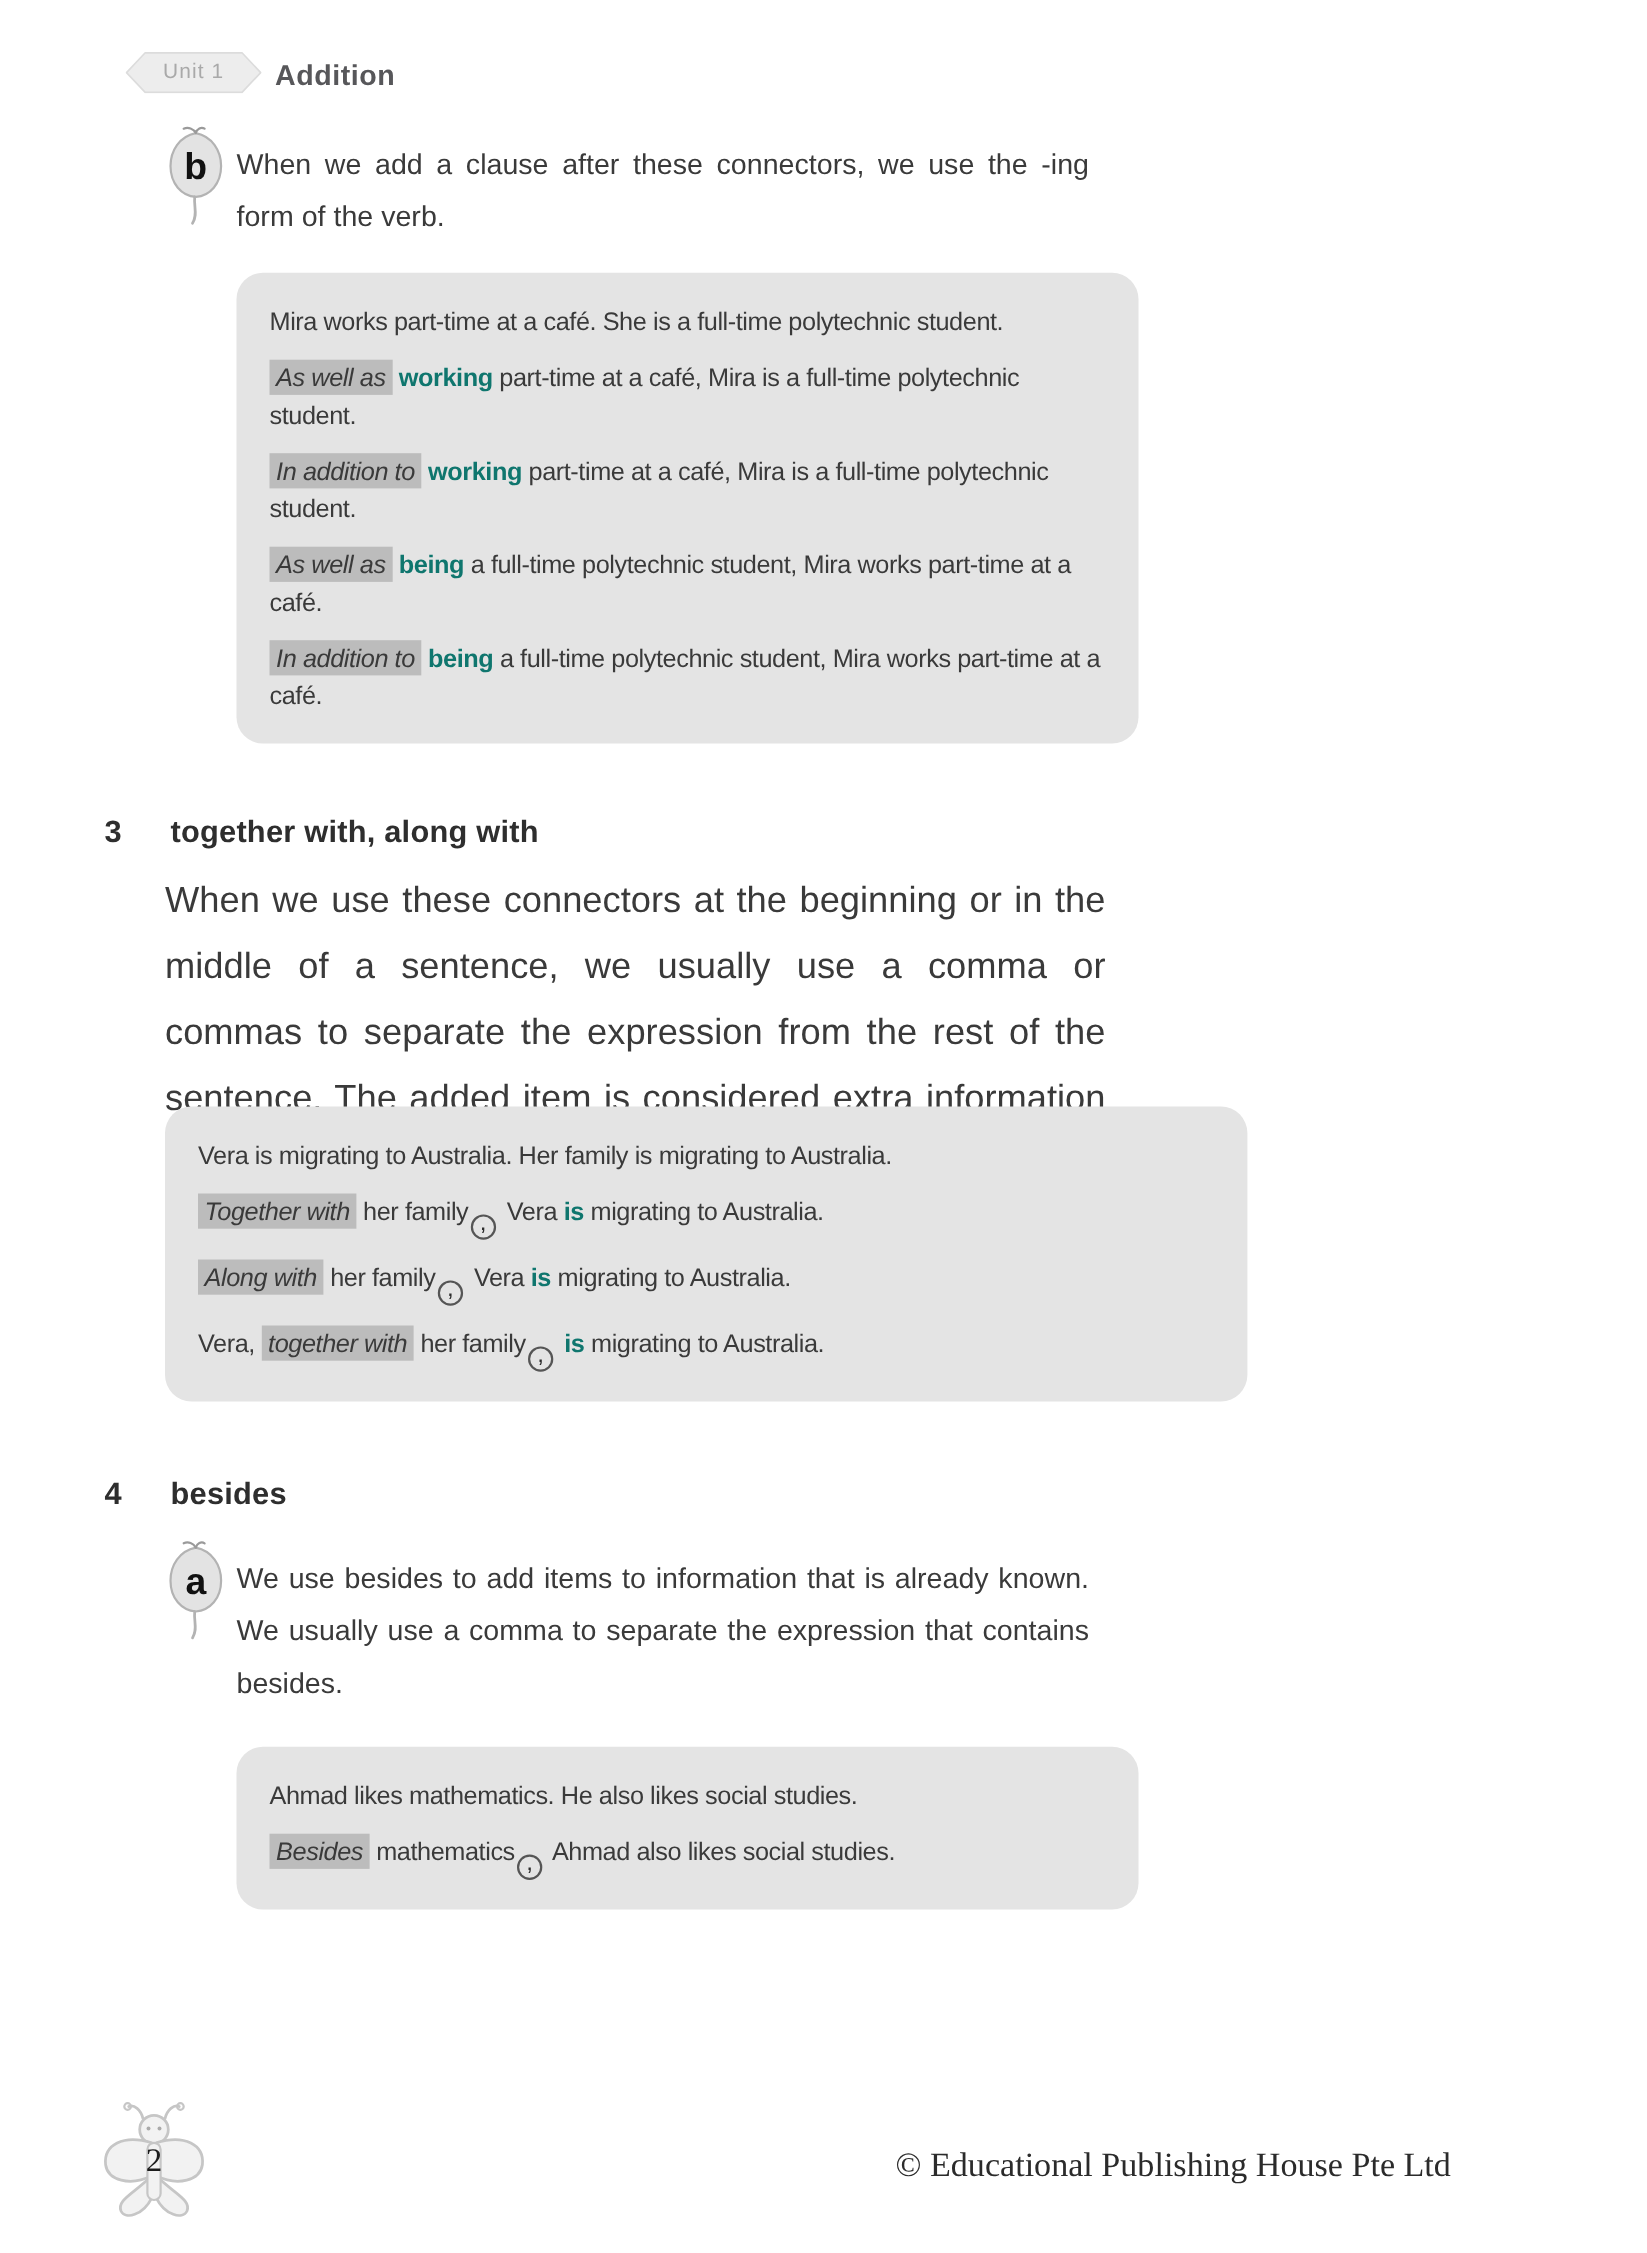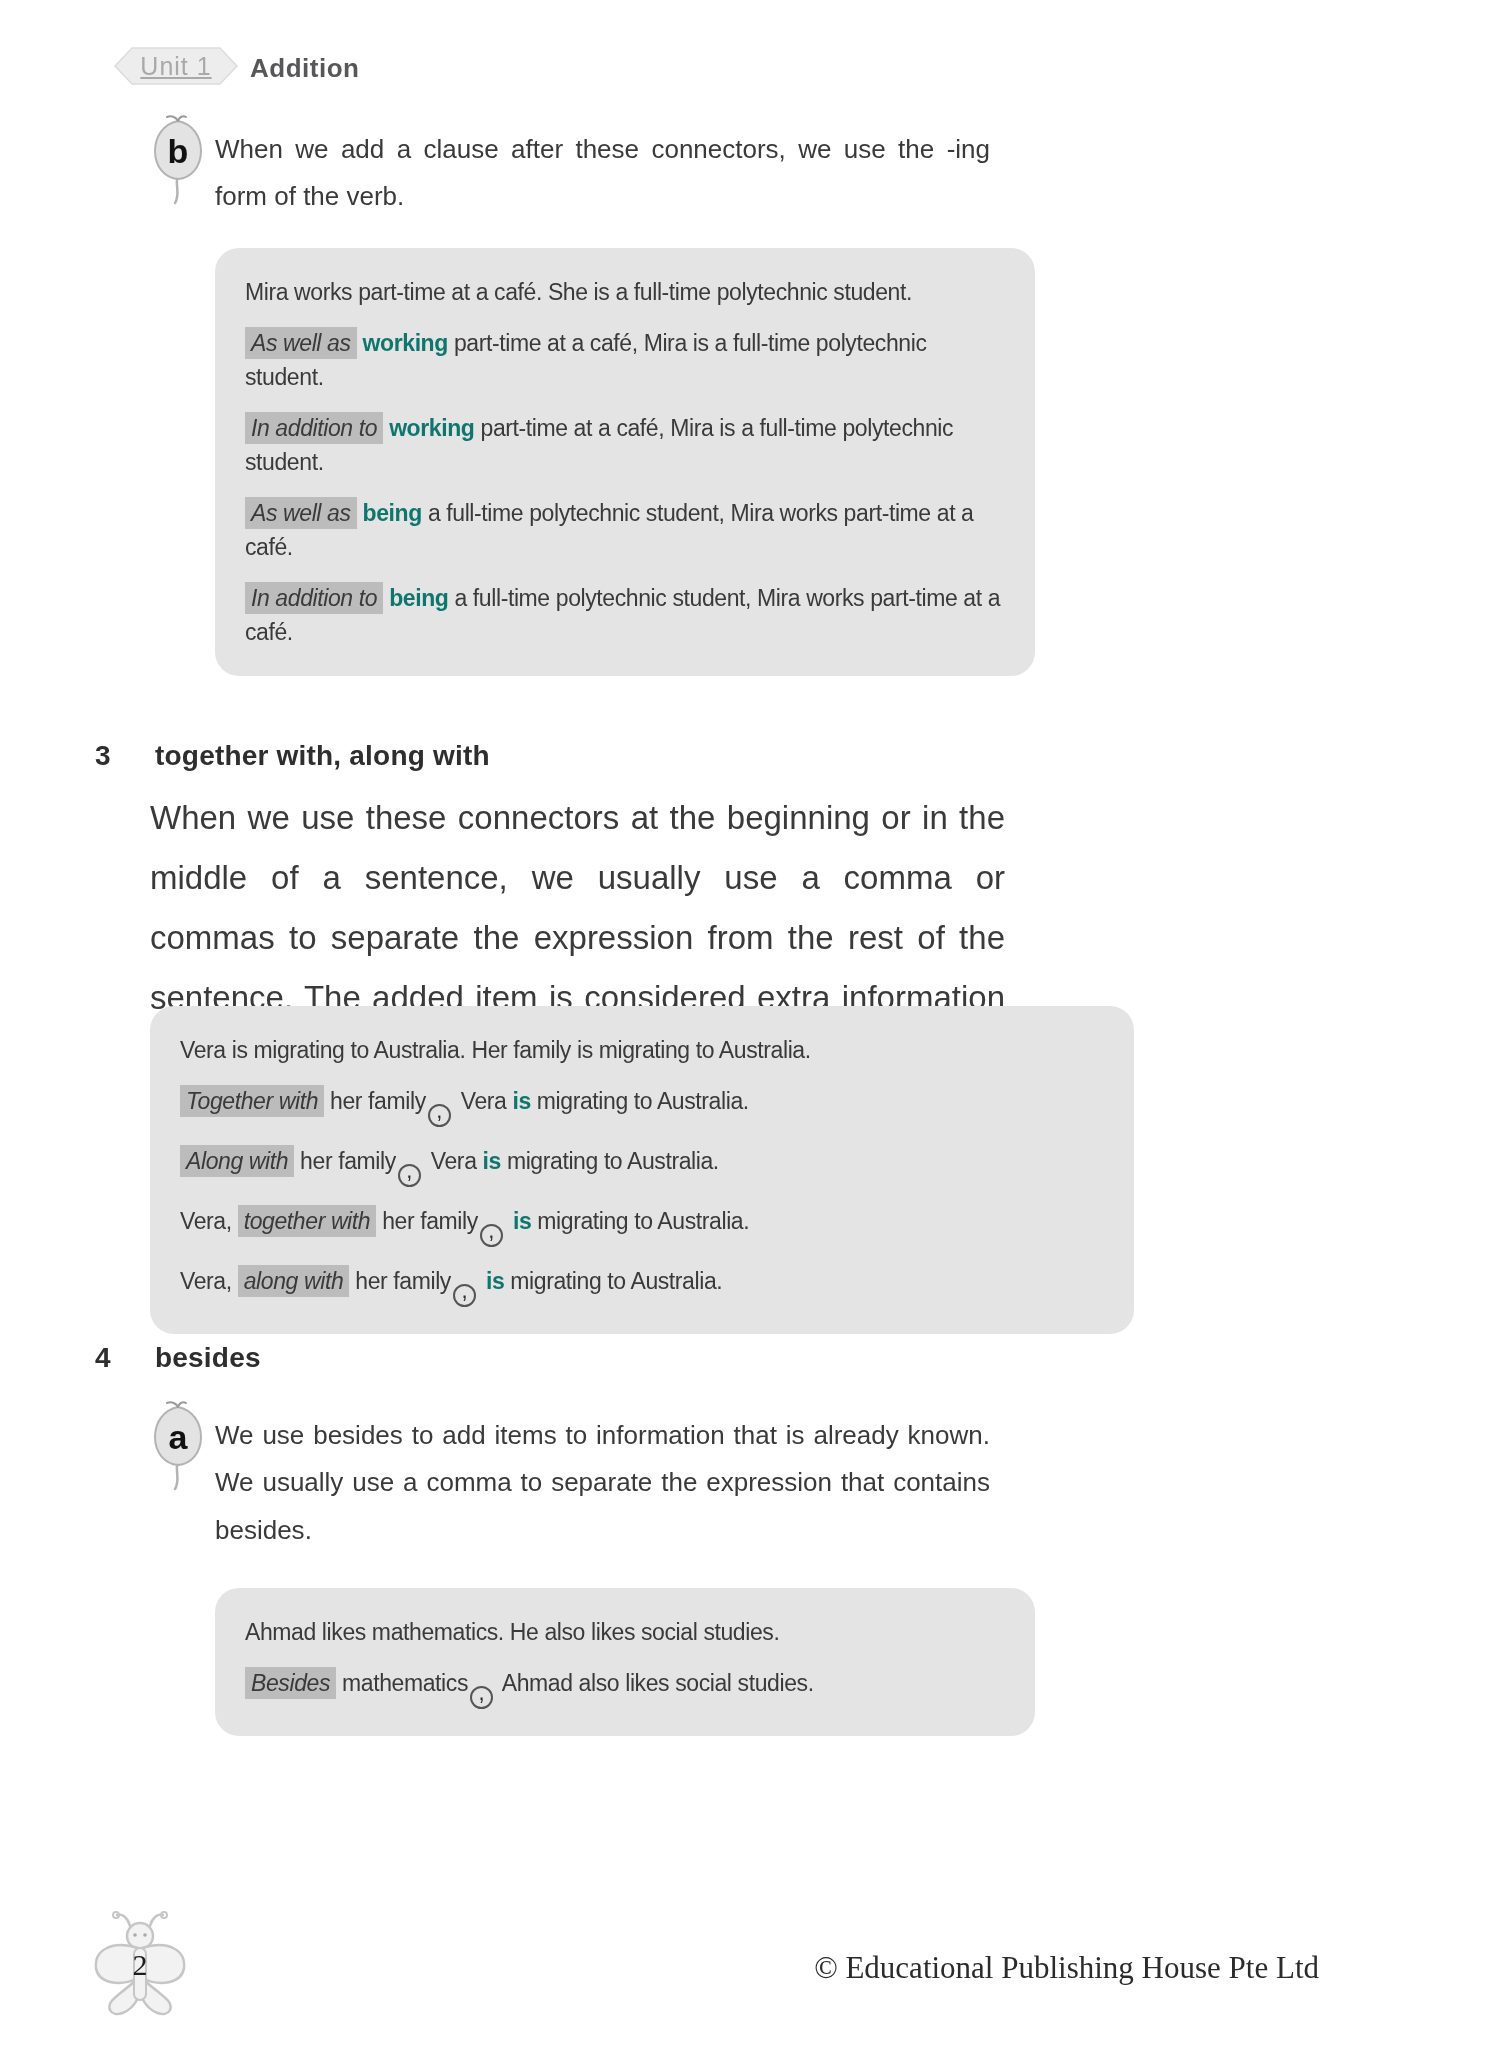--- a/index.html
+++ b/index.html
@@ -8,21 +8,21 @@
     position:relative; width:1497px; height:2048px; background:#fff;
     font-family:"Liberation Sans","DejaVu Sans",sans-serif;
     color:var(--text,#3a3a3a); overflow:hidden;
   }
 
   
   .unit-tab { position:absolute; left:114px; top:47px; width:124px; height:38px; }
   .unit-tab svg { display:block; }
   .unit-tab .tab-label {
     position:absolute; inset:0; display:flex; align-items:center; justify-content:center;
-    font-size:25px; color:var(--tab_text,#a9a9a9); letter-spacing:1px;text-decoration:underline;
+    font-size:19px; color:var(--tab_text,#a9a9a9); letter-spacing:1px;
   }
   .page-title { position:absolute; left:250px; top:53px; font-size:26px; font-weight:bold;
     color:#57575a; letter-spacing:0.5px; }
 
   
   .note { position:absolute; left:215px; width:775px; text-align:justify;
           font-size:26px; line-height:1.82; color:var(--text,#3a3a3a); }
   #note-b { top:126px; }
   #note-a { top:1412px; }
   .balloon { position:absolute; left:-66px; top:-12px; width:58px; height:92px; }
@@ -103,21 +103,20 @@
     <span class="heading-title">together with, along with</span>
   </div>
 
   <p class="para rich" id="para-3"><span class="run-p">When we use these connectors at the beginning or in the middle of a sentence, we usually use a comma or commas to separate the expression from the rest of the sentence. The added item is considered extra information and does not affect the main verb.</span></p>
 
   <div class="example-box" id="box-vera">
       <p class="box-sentence"><span class="run-p">Vera is migrating to Australia. Her family is migrating to Australia.</span></p>
       <p class="box-sentence"><span class="run-hl">Together with</span><span class="run-p"> her family</span><span class="cc">,</span><span class="run-p"> Vera </span><span class="run-b">is</span><span class="run-p"> migrating to Australia.</span></p>
       <p class="box-sentence"><span class="run-hl">Along with</span><span class="run-p"> her family</span><span class="cc">,</span><span class="run-p"> Vera </span><span class="run-b">is</span><span class="run-p"> migrating to Australia.</span></p>
       <p class="box-sentence"><span class="run-p">Vera, </span><span class="run-hl">together with</span><span class="run-p"> her family</span><span class="cc">,</span><span class="run-p"> </span><span class="run-b">is</span><span class="run-p"> migrating to Australia.</span></p>
-      <p class="box-sentence"><span class="run-p">Vera, </span><span class="run-hl">along with</span><span class="run-p"> her family</span><span class="cc">,</span><span class="run-p"> </span><span class="run-b">is</span><span class="run-p"> migrating to Australia.</span></p>
     </div>
 
   <div class="section-heading" id="heading-4">
     <span class="heading-number">4</span>
     <span class="heading-title">besides</span>
   </div>
 
   <section class="note" id="note-a">
     <span class="balloon">
       <svg viewBox="0 0 58 92" width="58" height="92">

